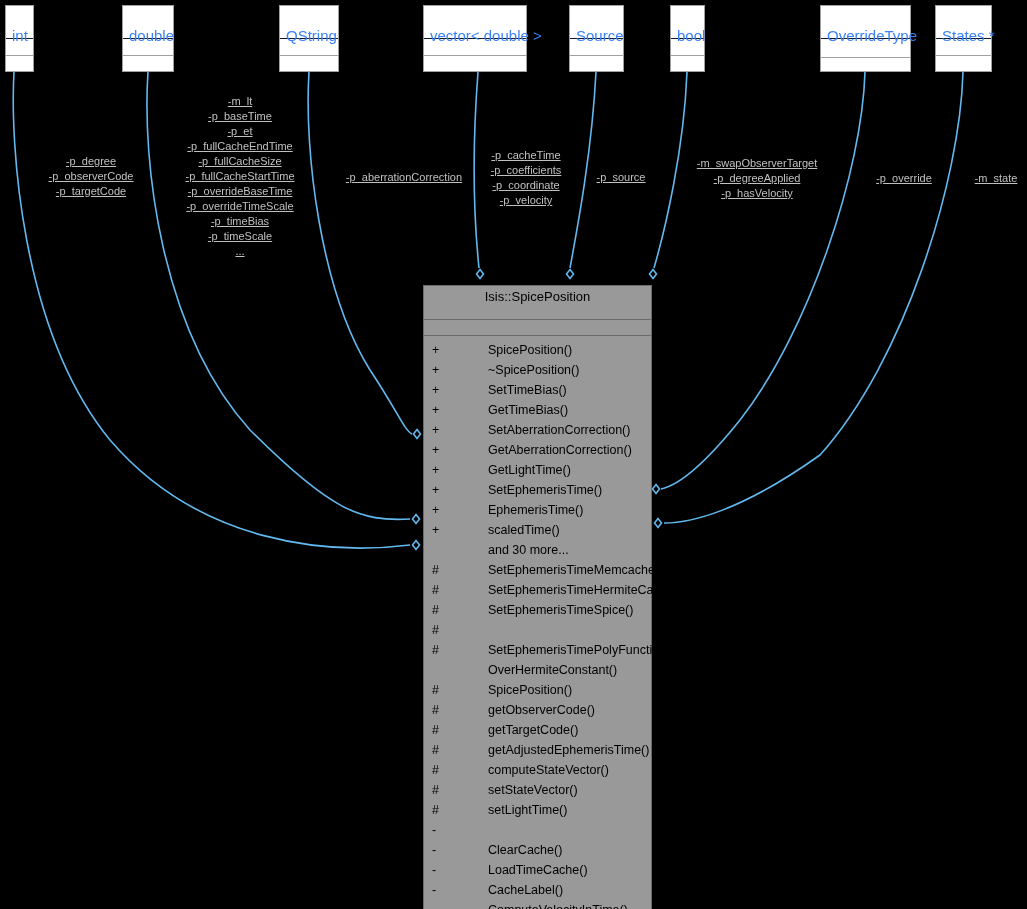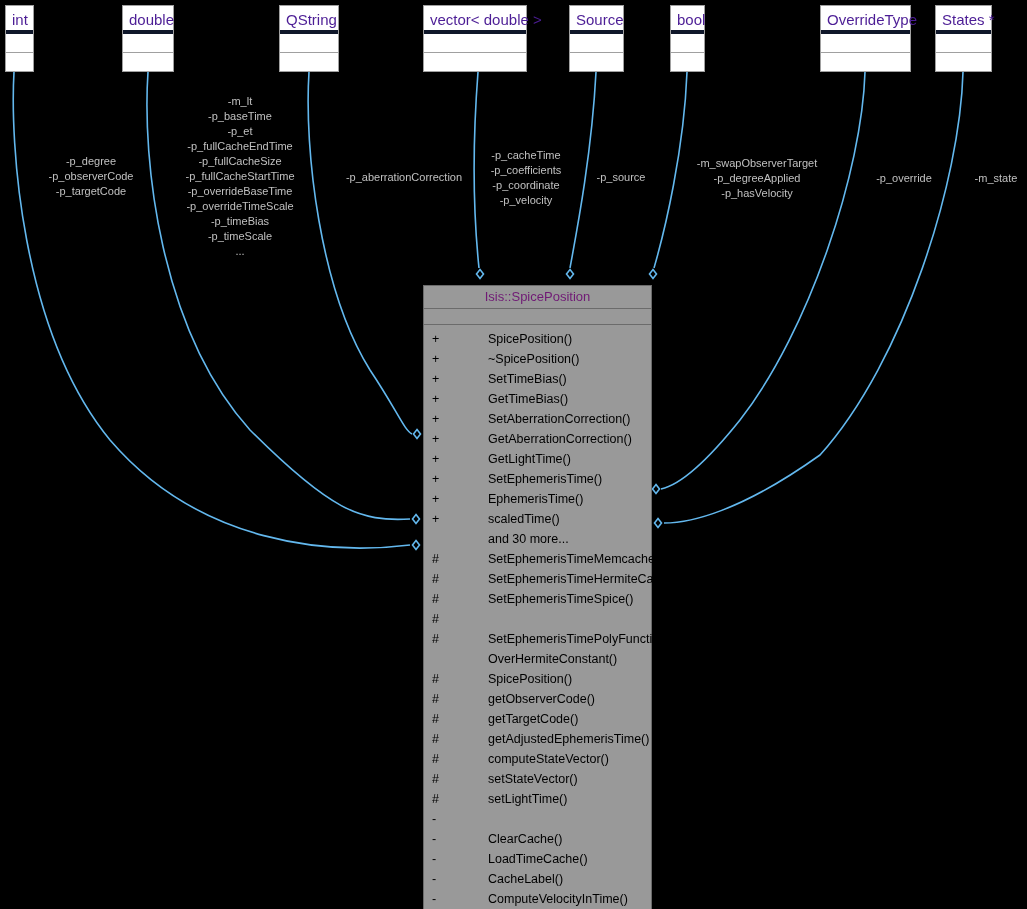--- a/index.html
+++ b/index.html
@@ -31,58 +31,59 @@
     border: 1px solid #a0a0a0;
     display: flex;
     flex-direction: column;
   }
   .type-box .tb-title {
     box-sizing: border-box;
     height: 28px;
     line-height: 27px;
     text-align: center;
     font-size: 15px;
-    color: #4c1d95;
-    border-bottom: 4px solid #0f172a;
+    color: #3b82f6;
+    border-bottom: 1px solid #0f172a;
     white-space: nowrap;
-    padding: 0 6px;
+    padding: 16px 6px;
   }
   .type-box .tb-row {
     box-sizing: border-box;
     flex: 1 1 auto;
   }
   .type-box .tb-row.first {
     border-bottom: 1px solid #a0a0a0;
   }
   
   .edge-label {
     position: absolute;
     color: #c0c0c0;
     font-size: 11px;
     line-height: 15px;
     white-space: pre;
+    text-decoration: underline;
   }
   .edge-label.ctr { text-align: center; }
   
   #main-class {
     position: absolute;
     left: 423px;
     top: 285px;
     width: 229px;
     box-sizing: border-box;
     background: #999999;
     border: 1px solid #6b6b6b;
   }
   #main-class .mc-title {
     box-sizing: border-box;
-    height: 23px;
+    height: 34px;
     line-height: 22px;
     text-align: center;
     font-size: 13px;
-    color: #701a75;
+    color: #000000;
     border-bottom: 1px solid #6b6b6b;
     background: #999999;
   }
   #main-class .mc-attrs {
     box-sizing: border-box;
     height: 16px;
     border-bottom: 1px solid #6b6b6b;
     background: #999999;
   }
   #main-class .mc-methods {

